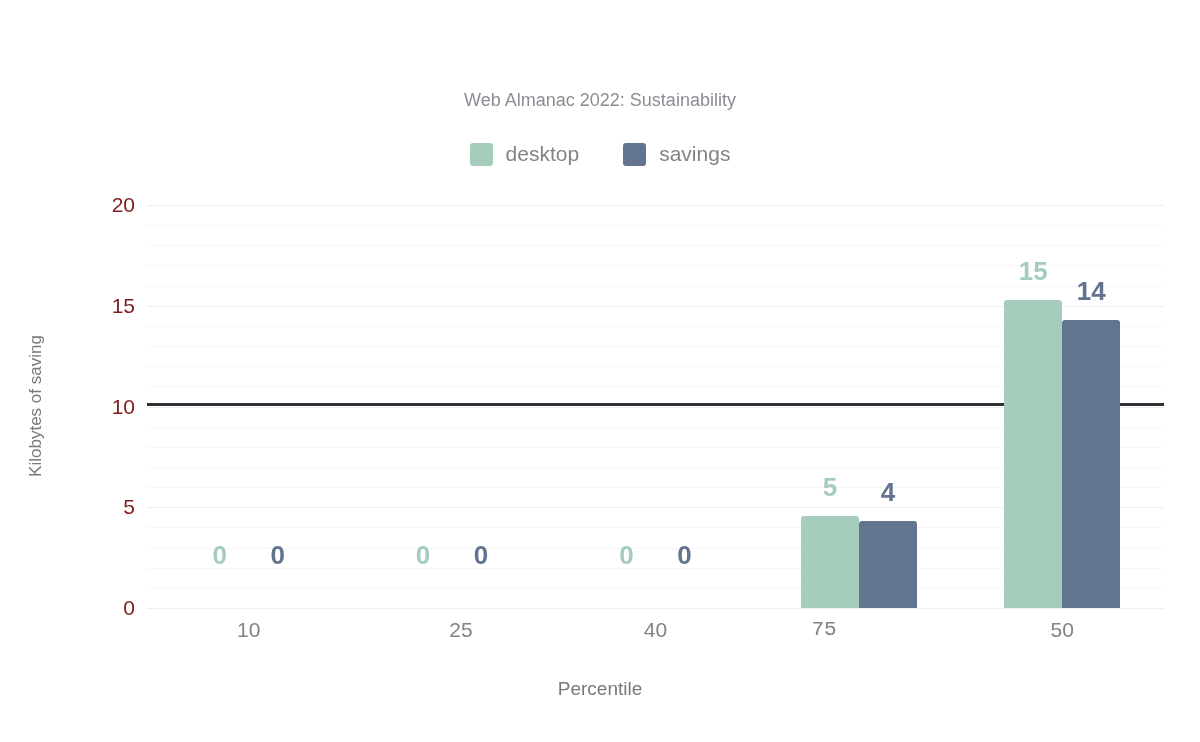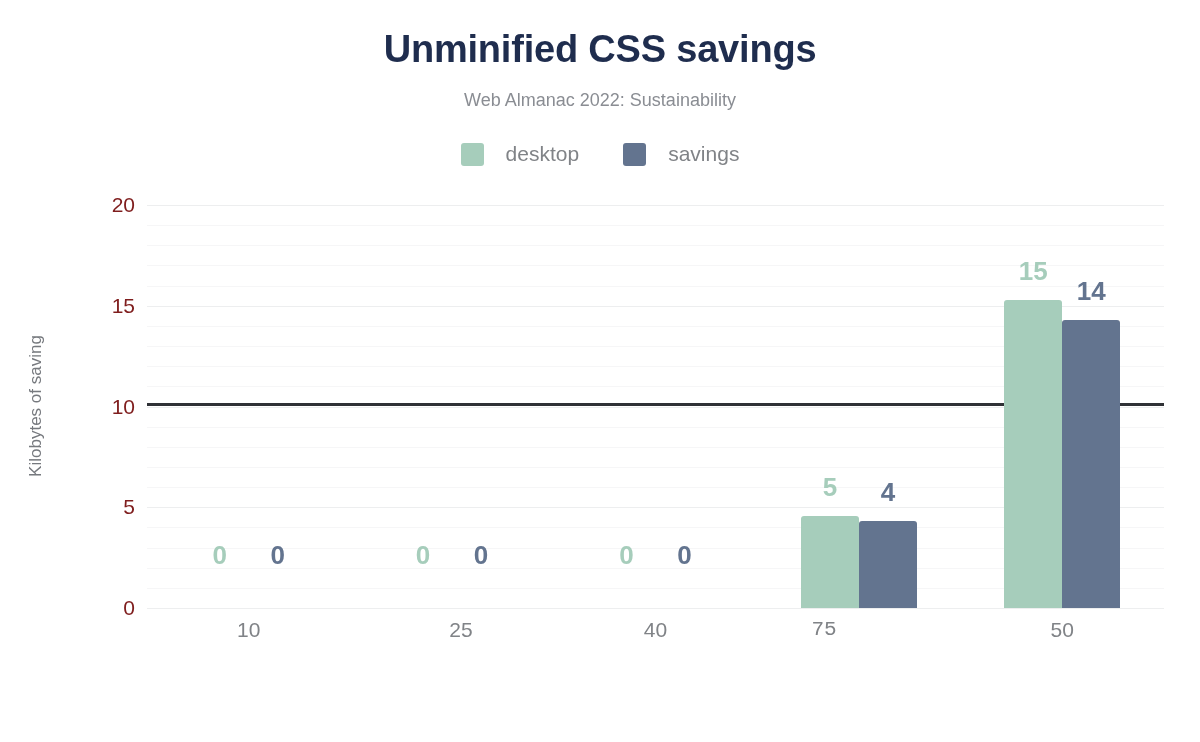--- a/index.html
+++ b/index.html
@@ -51,21 +51,21 @@
     left: 0;
     width: 1200px;
     display: flex;
     justify-content: center;
     align-items: center;
     gap: 44px;
   }
   .legend-item {
     display: flex;
     align-items: center;
-    gap: 22px;
+    gap: 13px;
   }
   .legend-swatch {
     width: 23px;
     height: 23px;
     border-radius: 3px;
     display: block;
   }
   .legend-label {
     font-size: 21px;
     color: #808387;
@@ -152,21 +152,20 @@
     transform: translateX(-50%);
     white-space: nowrap;
     text-align: center;
   }
 </style>
 </head>
 <body>
 
 <div class="chart-root">
 
-  <div class="title">Unminified CSS savings</div>
   <div class="subtitle">Web Almanac 2022: Sustainability</div>
 
   <div class="legend">
     <div class="legend-item">
       <span class="legend-swatch" id="sw0" style="background: rgb(166, 205, 187);"></span>
       <span class="legend-label">desktop</span>
     </div>
     <div class="legend-item">
       <span class="legend-swatch" id="sw1" style="background: rgb(99, 116, 143);"></span>
       <span class="legend-label">savings</span>
@@ -224,14 +223,15 @@
       <div class="bar" style="position: absolute; left: 800.9px; width: 58px; height: 91.6825px; top: 516.317px; background: rgb(166, 205, 187);"></div>
       <div class="bar-label" style="left: 829.9px; top: 472.317px; color: rgb(166, 205, 187);">5</div>
       <div class="bar" style="position: absolute; left: 858.9px; width: 58px; height: 86.645px; top: 521.355px; background: rgb(99, 116, 143);"></div>
       <div class="bar-label" style="left: 887.9px; top: 477.355px; color: rgb(99, 116, 143);">4</div>
       <div class="bar" style="position: absolute; left: 1004.3px; width: 58px; height: 308.295px; top: 299.705px; background: rgb(166, 205, 187);"></div>
       <div class="bar-label" style="left: 1033.3px; top: 255.705px; color: rgb(166, 205, 187);">15</div>
       <div class="bar" style="position: absolute; left: 1062.3px; width: 58px; height: 288.145px; top: 319.855px; background: rgb(99, 116, 143);"></div>
       <div class="bar-label" style="left: 1091.3px; top: 275.855px; color: rgb(99, 116, 143);">14</div>
     </div>
 
+  <div class="xaxis-title">Percentile</div>
 
 </div>
 
 </body></html>

